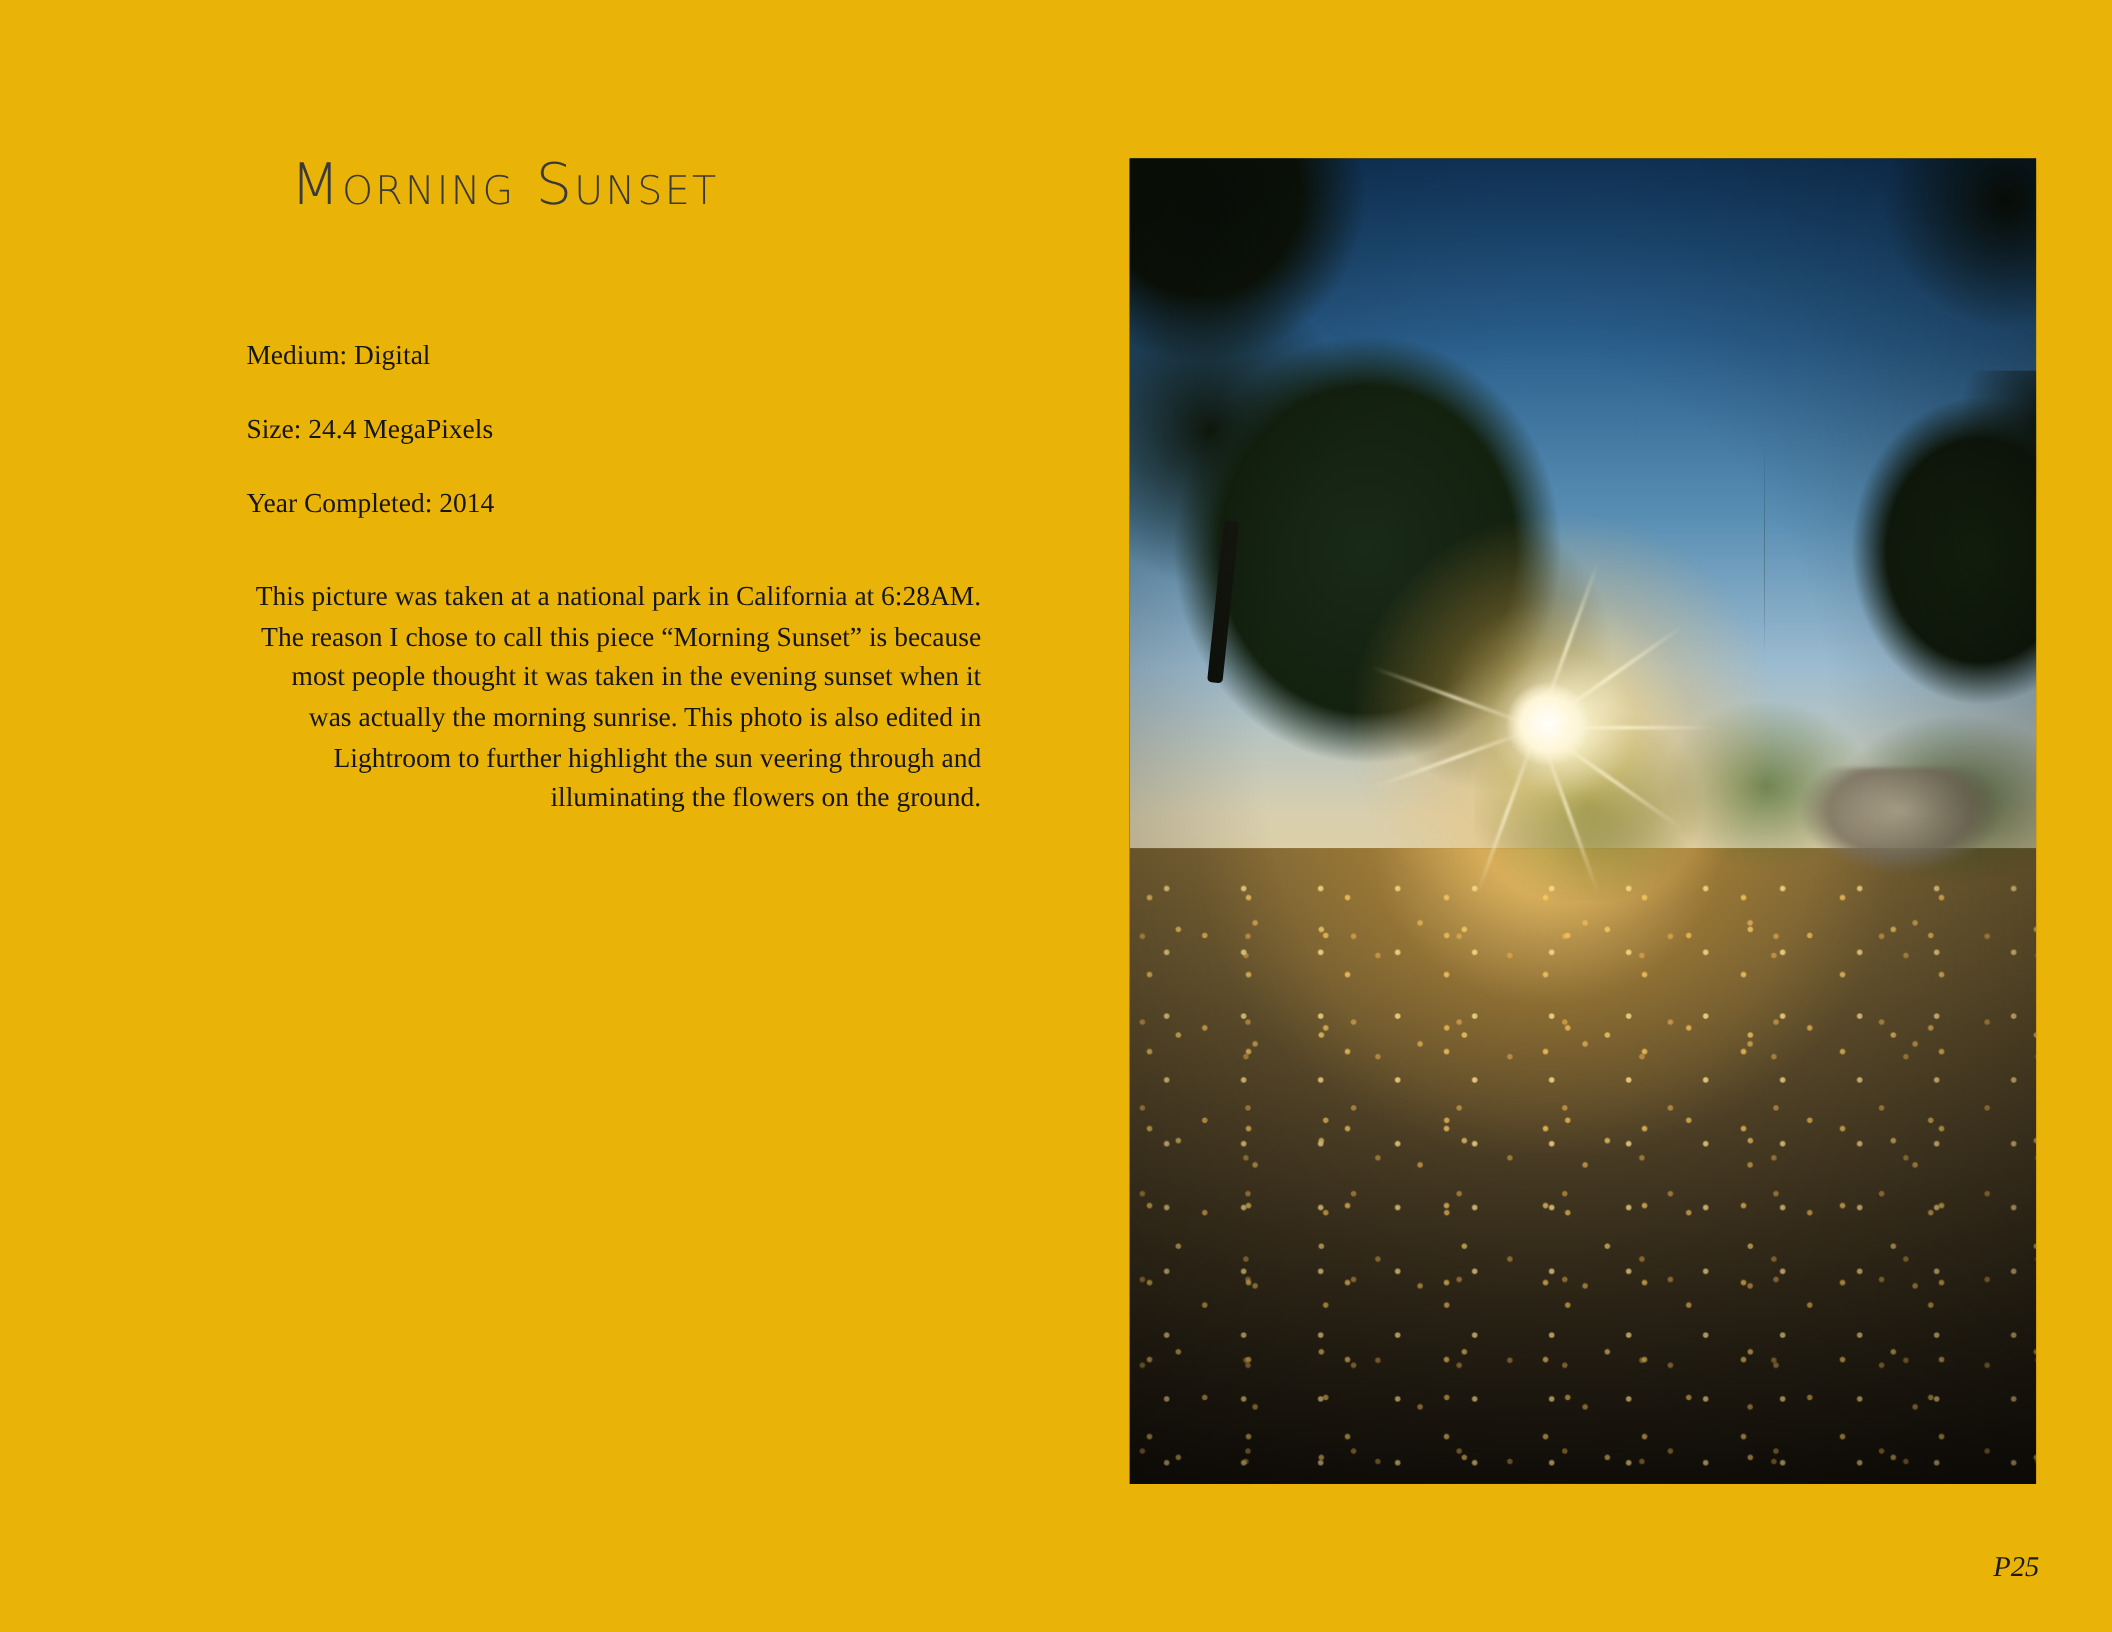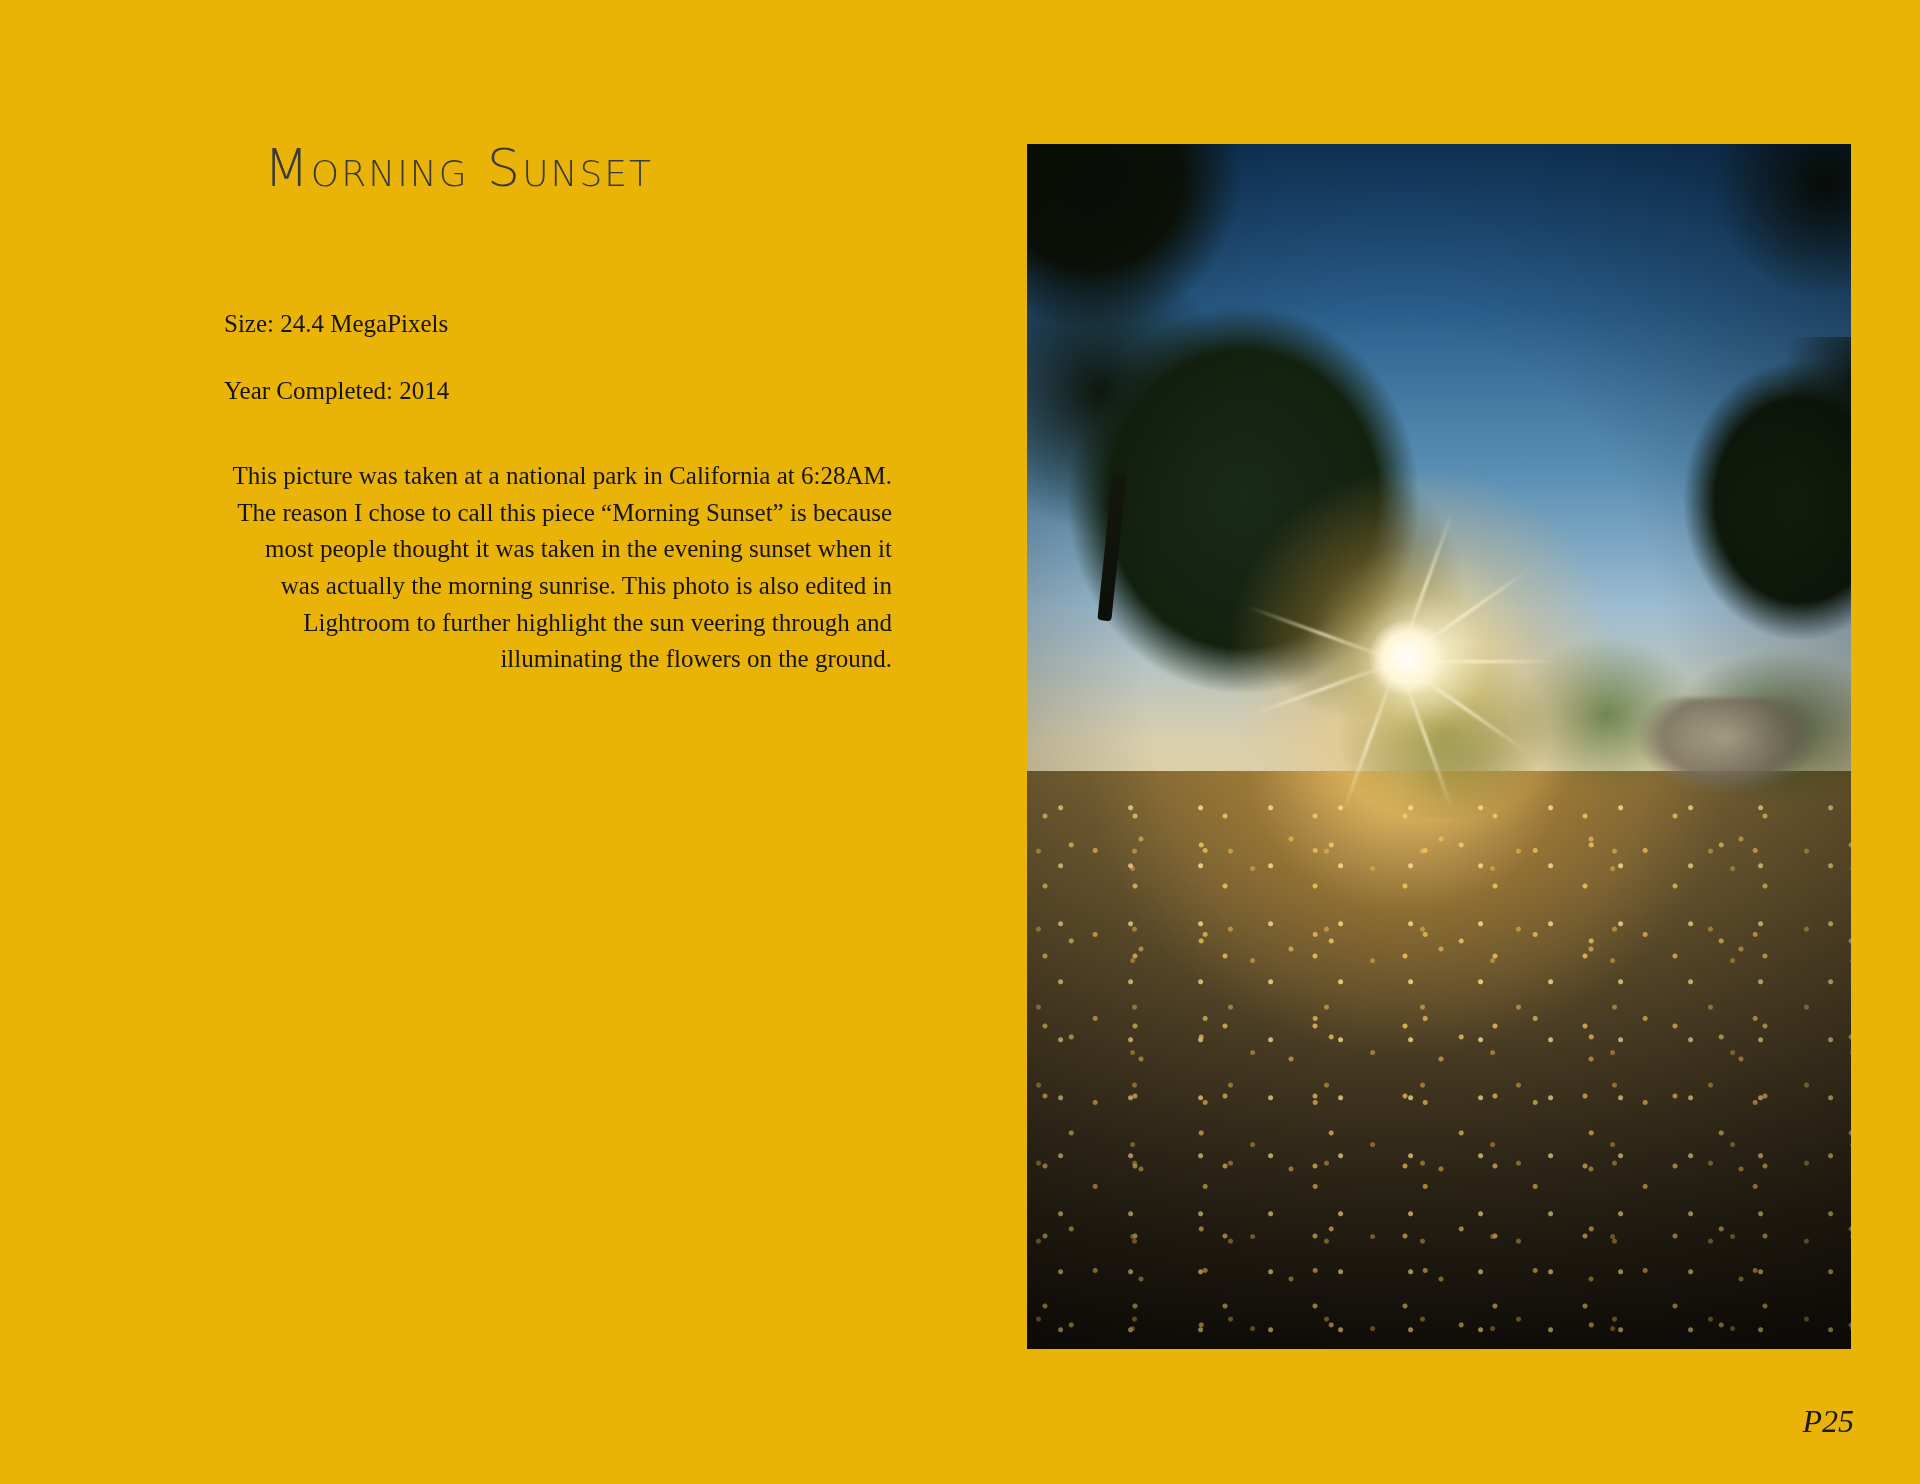--- a/index.html
+++ b/index.html
@@ -242,34 +242,35 @@
     background: radial-gradient(ellipse 78% 70% at 46% 44%, rgba(0,0,0,0) 40%, rgba(0,0,0,0.45) 100%);
   }
 
   
   .page-number {
     position: absolute;
     right: 66px;
     bottom: 44px;
     font-family: "Liberation Serif", serif;
     font-style: italic;
-    font-size: 32px;
+    font-size: 26px;
     color: #1b1b1b;
   }
 </style>
 </head>
 <body>
 
 <div class="page">
 
   <div class="left-col">
 
     <h1 class="artwork-title">Morning Sunset</h1>
 
     <ul class="meta-list">
+      <li class="meta-item">Medium: Digital</li>
       <li class="meta-item">Size: 24.4 MegaPixels</li>
       <li class="meta-item">Year Completed: 2014</li>
     </ul>
 
     <p class="description">This picture was taken at a national park in California at 6:28AM. The reason I chose to call this piece “Morning Sunset” is because most people thought it was taken in the evening sunset when it was actually the morning sunrise. This photo is also edited in Lightroom to further highlight the sun veering through and illuminating the flowers on the ground.</p>
   </div>
 
   <div class="photo-frame">
     <div class="photo-canvas">
       <div class="sky"></div>

